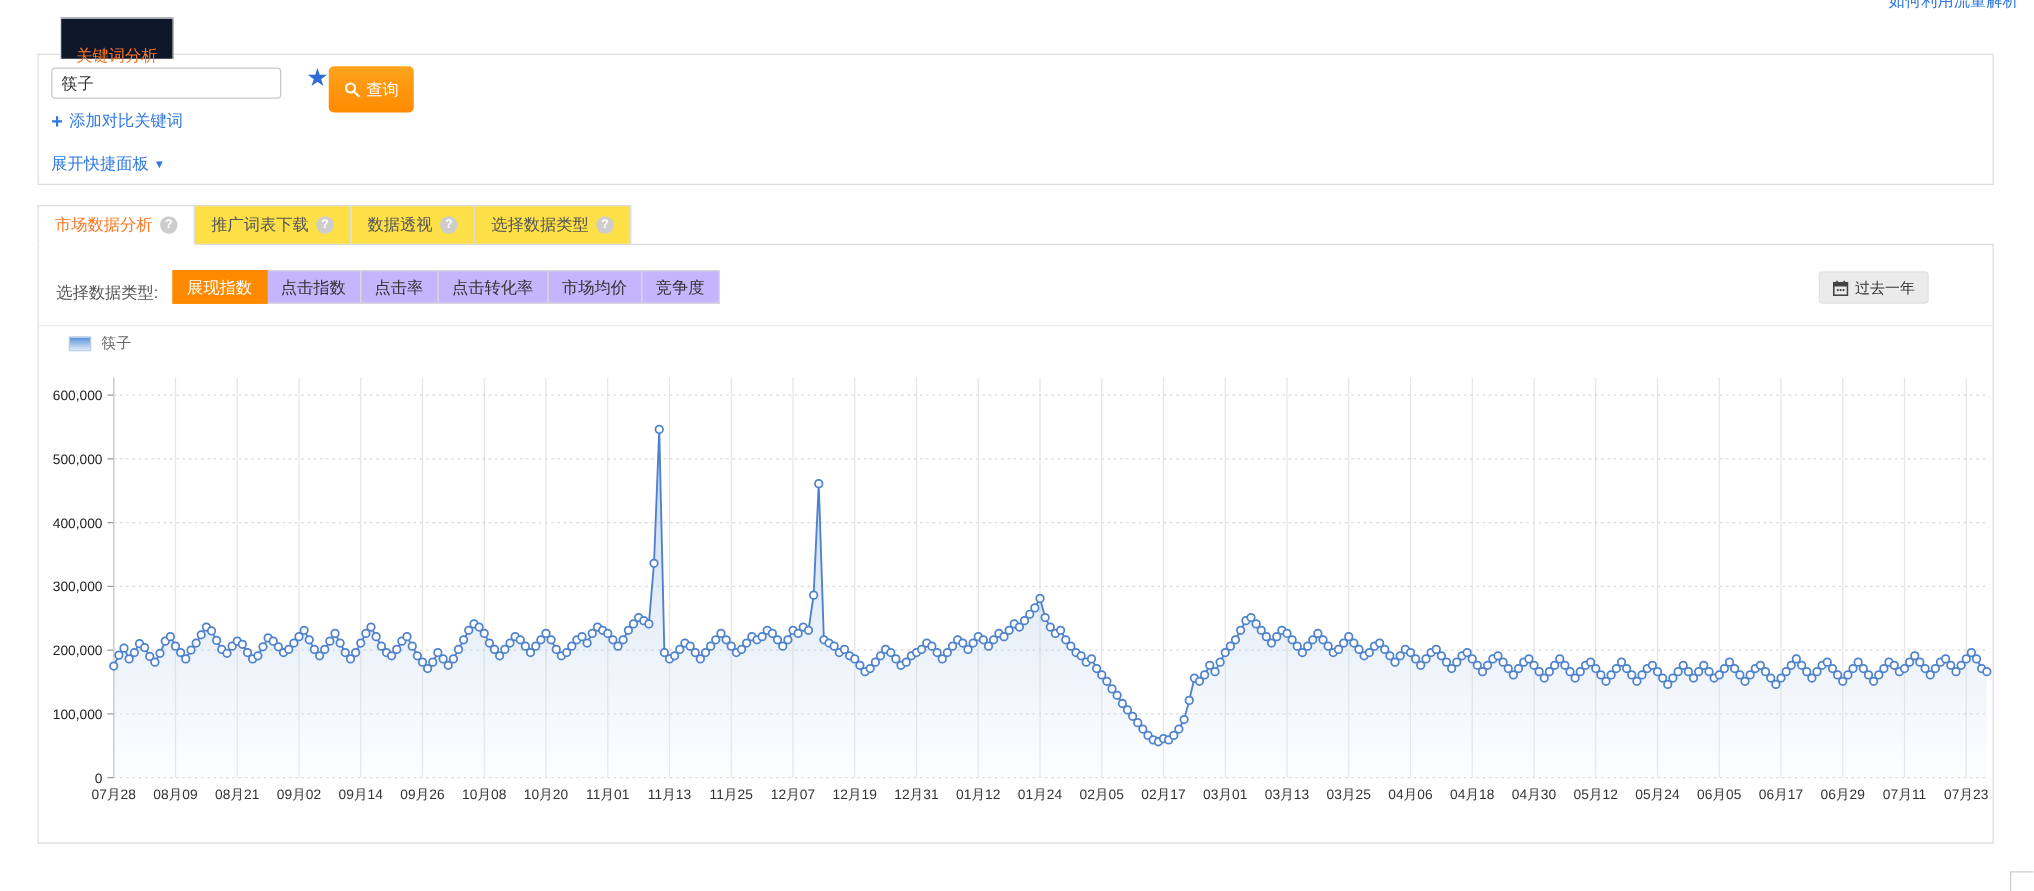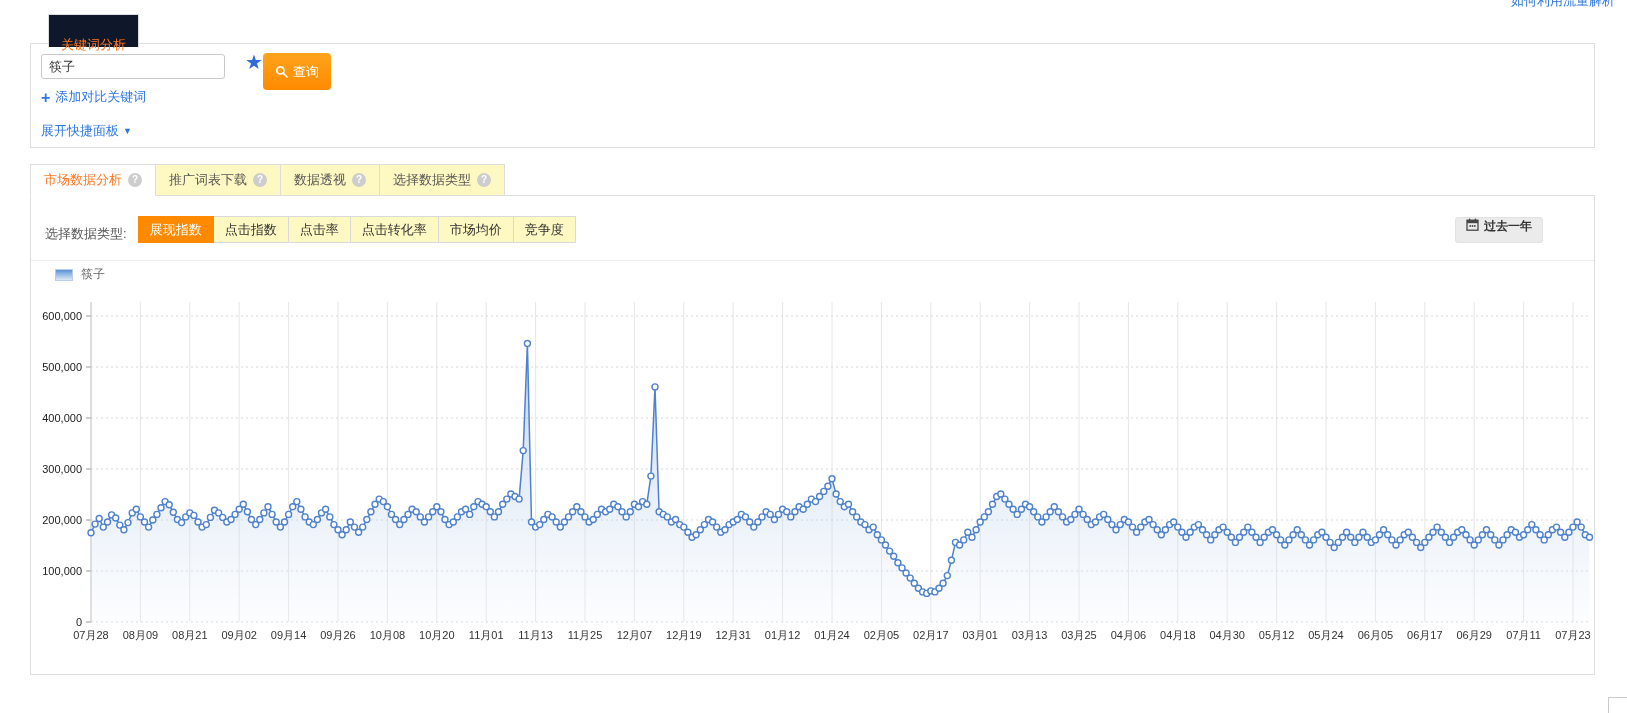--- a/index.html
+++ b/index.html
@@ -56,50 +56,50 @@
     position: absolute; left: 10px; top: 78px;
     font-size: 13px; color: #2d77e0; text-decoration: none;
     display: flex; align-items: center; gap: 4px;
   }
   .caret-down { font-size: 9px; }
   
   .an-tabs { position: absolute; left: 30px; top: 164px; display: flex; z-index: 2; }
   .an-tab {
     height: 32px; padding: 0 13px;
     border: 1px solid #ddd; border-left: none;
-    background: #fef9c3; color: #555; font-size: 13px;
+    background: #fde047; color: #555; font-size: 13px;
     display: flex; align-items: center; gap: 6px; cursor: pointer;
   }
   .an-tab:first-child { border-left: 1px solid #ddd; justify-content: space-between; }
   .an-tab.active { background: #fff; color: #ff7722; border-bottom-color: #fff; }
   .q-icon {
     display: inline-block; width: 14px; height: 14px; border-radius: 50%;
     background: #cdcdcd; color: #fff; font-size: 10px; line-height: 14px;
     text-align: center; font-weight: bold;
   }
   
   .main-panel {
     position: absolute; left: 30px; top: 195px;
     width: 1565px; height: 480px;
     border: 1px solid #ddd; background: #fff;
   }
   .toolbar { position: absolute; left: 14px; top: 20px; display: flex; align-items: flex-end; }
   .toolbar-label { font-size: 13px; color: #555; margin-right: 12px; }
   .dt-btn {
     height: 27px; padding: 0 11px; margin-left: -1px;
-    background: #fef9c3; border: 1px solid #d9d9d9;
+    background: #c4b5fd; border: 1px solid #d9d9d9;
     font-size: 13px; color: #333; font-family: inherit; cursor: pointer;
   }
   .dt-btn.active { background: #ff8a00; border-color: #ff8a00; color: #fff; position: relative; }
   .date-btn {
     position: absolute; left: 1424px; top: 21px;
     height: 26px; padding: 0 10px;
     background: #ebebeb; border: 1px solid #e2e2e2; border-radius: 3px;
     font-size: 12px; color: #333; font-family: inherit;
-    display: flex; align-items: flex-start; gap: 5px; cursor: pointer; font-weight: bold;
+    display: flex; align-items: center; gap: 5px; cursor: pointer;
   }
   .toolbar-divider { position: absolute; left: 0; top: 64px; width: 100%; border-top: 1px solid #ececec; }
   .legend { position: absolute; left: 24px; top: 70px; display: flex; align-items: center; gap: 8px; }
   .legend-swatch {
     width: 18px; height: 12px;
     background: linear-gradient(#5b93d8, #dde9f7);
     border: 1px solid #b9cfec;
   }
   .legend-label { font-size: 12px; color: #666; }
   .chart-svg { position: absolute; left: 0; top: 100px; }

